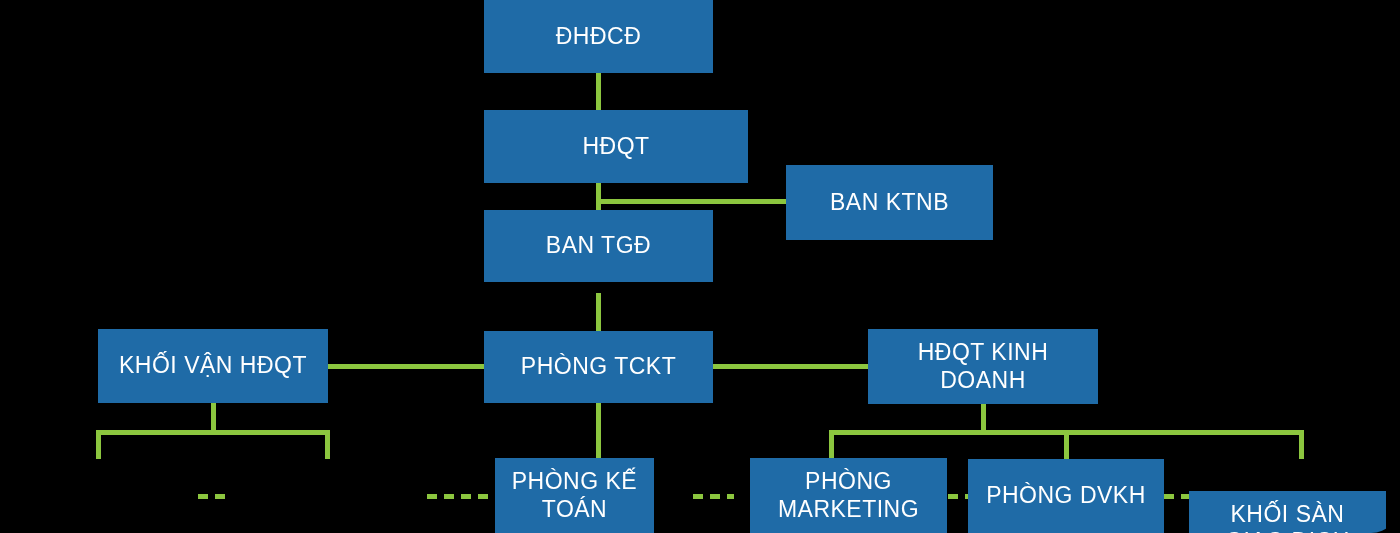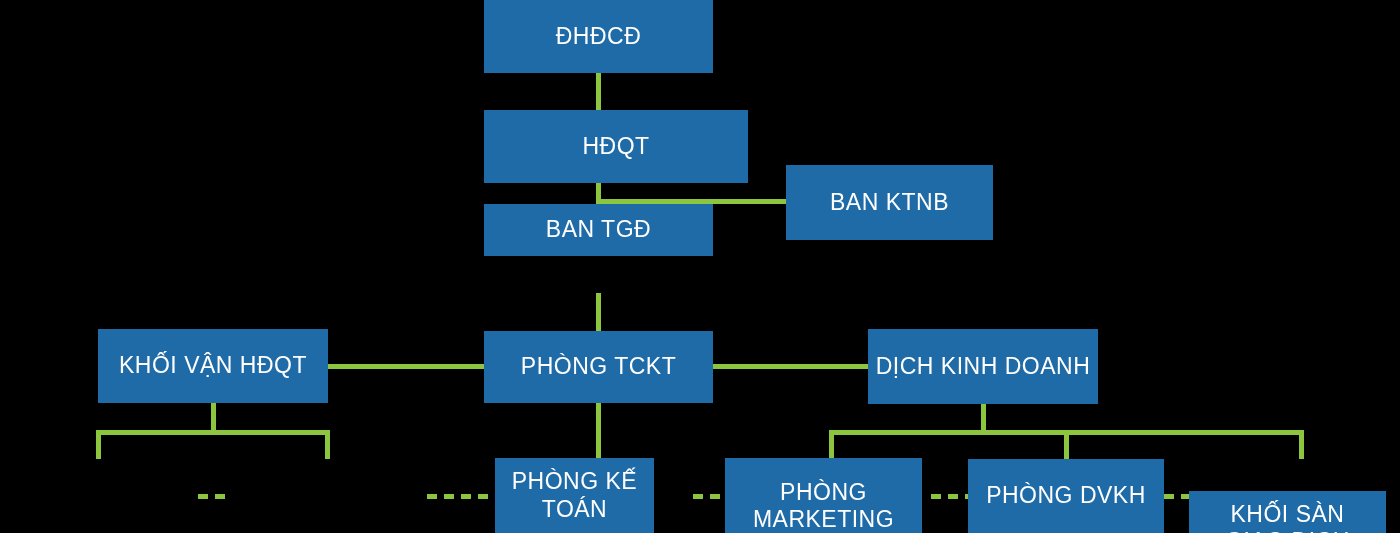--- a/index.html
+++ b/index.html
@@ -4,20 +4,21 @@
 <style>
   html, body { margin: 0; padding: 0; }
   body { background: #000; }
   .canvas {
     position: relative;
     width: 1400px;
     height: 533px;
     background: var(--background, #000);
     overflow: hidden;
     font-family: "Liberation Sans", "DejaVu Sans", sans-serif;
+    border-radius: 29px;
   }
   .node {
     position: absolute;
     background: var(--box, #1F6BA7);
     color: var(--text, #fff);
     display: flex;
     align-items: center;
     justify-content: center;
     text-align: center;
     font-size: 23px;
@@ -33,28 +34,28 @@
     top: 494px;
     height: 5px;
     background: repeating-linear-gradient(90deg,
       var(--connector, #8CC63F) 0 10px, transparent 10px 17px);
   }
 
   
   #n-dhdcd            { left: 484px; top: 0;     width: 229px; height: 73px; }
   #n-hdqt             { left: 484px; top: 110px; width: 264px; height: 73px; }
   #n-ban-ktnb         { left: 786px; top: 165px; width: 207px; height: 75px; }
-  #n-ban-tgd          { left: 484px; top: 204px; width: 229px; height: 52px; }
+  #n-ban-tgd          { left: 484px; top: 210px; width: 229px; height: 72px; }
   #n-khoi-van-hanh    { left: 98px;  top: 329px; width: 230px; height: 74px; }
   #n-khoi-tckt        { left: 484px; top: 331px; width: 229px; height: 72px; }
   #n-khoi-kinh-doanh  { left: 868px; top: 329px; width: 230px; height: 75px; }
   #n-ban-dhkdc        { left: 0;      top: 459px; width: 198px; height: 74px; }
   #n-phong-hcns       { left: 228px;  top: 459px; width: 199px; height: 74px; }
   #n-phong-ke-toan    { left: 495px;  top: 458px; width: 159px; height: 75px; }
-  #n-phong-marketing  { left: 725px;  top: 458px; width: 197px; height: 75px; align-items: flex-end; }
+  #n-phong-marketing  { left: 750px;  top: 458px; width: 197px; height: 75px; }
   #n-phong-dvkh       { left: 968px;  top: 459px; width: 196px; height: 74px; }
   #n-khoi-san         { left: 1189px; top: 459px; width: 197px; height: 74px; margin-top: 32px; }
 
   
   #l-v-dhdcd-hdqt   { left: 596px; top: 73px;  width: 5px;  height: 37px; }
   #l-v-hdqt-tgd     { left: 596px; top: 183px; width: 5px;  height: 38px; }
   #l-h-ktnb         { left: 598px; top: 199px; width: 188px; height: 5px; }
   #l-v-tgd-tckt     { left: 596px; top: 293px; width: 5px;  height: 38px; }
   #l-h-tckt-vh      { left: 328px; top: 364px; width: 156px; height: 5px; }
   #l-h-tckt-kd      { left: 713px; top: 364px; width: 155px; height: 5px; }
@@ -115,21 +116,21 @@
   <div class="node" id="n-ban-tgd">
     <span>BAN TGĐ</span>
   </div>
   <div class="node" id="n-khoi-van-hanh">
     <span>KHỐI VẬN HĐQT</span>
   </div>
   <div class="node" id="n-khoi-tckt">
     <span>PHÒNG TCKT</span>
   </div>
   <div class="node" id="n-khoi-kinh-doanh">
-    <span>DỊCH KINH DOANH</span>
+    <span>HĐQT KINH DOANH</span>
   </div>
   <div class="node small" id="n-phong-ke-toan">
     <span>PHÒNG KẾ TOÁN</span>
   </div>
   <div class="node small" id="n-phong-marketing">
     <span>PHÒNG MARKETING</span>
   </div>
   <div class="node small" id="n-phong-dvkh">
     <span>PHÒNG DVKH</span>
   </div>

